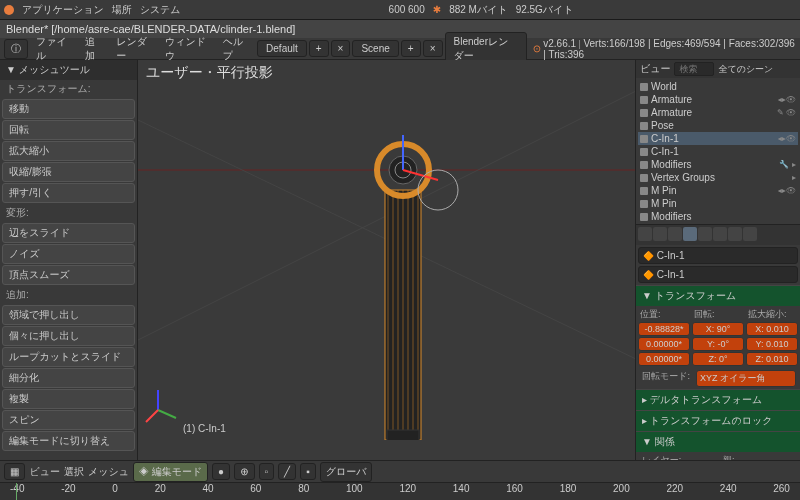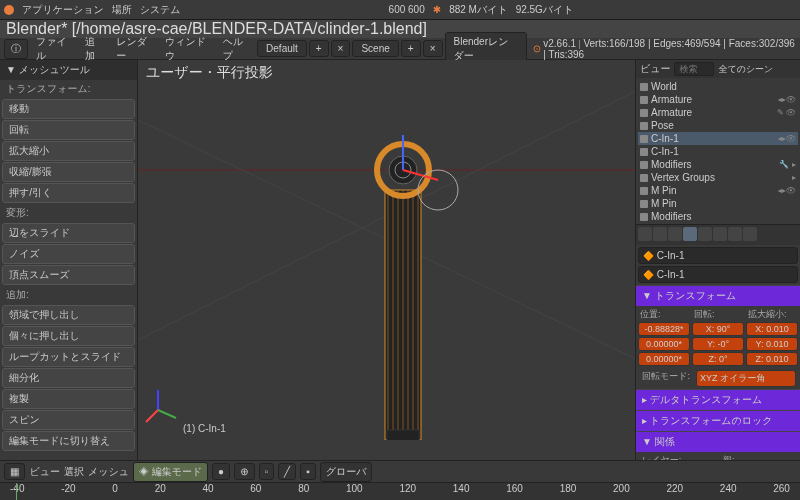--- a/index.html
+++ b/index.html
@@ -1,19 +1,19 @@
 <!DOCTYPE html>
 <html><head>
 <meta charset="utf-8">
 <style>
 *{margin:0;padding:0;box-sizing:border-box;font-family:sans-serif;font-size:10px;color:#ccc}
 body{background:#2a2a2a;width:800px;height:500px;overflow:hidden;position:relative}
 .topbar{height:20px;background:#3a3a3a;display:flex;align-items:center;padding:0 4px;gap:8px;border-bottom:1px solid #1a1a1a}
 .topbar span{font-size:10px}
-.titlebar{height:18px;background:#444;display:flex;align-items:center;padding:0 6px;font-size:16px;color:#ddd}
+.titlebar{height:18px;background:#444;display:flex;align-items:center;padding:0 6px;font-size:11px;color:#ddd}
 .menubar{height:22px;background:#393939;display:flex;align-items:center;padding:0 4px;gap:2px;border-bottom:1px solid #222}
 .menubar .btn{padding:2px 6px;background:#333;border:1px solid #222;border-radius:3px;font-size:10px}
 .menubar .menuitem{padding:2px 6px;font-size:10px}
 .menubar .dropdown{background:#333;border:1px solid #222;border-radius:3px;padding:2px 8px;display:flex;align-items:center;gap:4px}
 .main{display:flex;height:400px}
 .leftpanel{width:138px;background:#393939;border-right:1px solid #222;overflow:hidden}
 .leftpanel .header{background:#2e2e2e;padding:3px 6px;font-size:10px}
 .leftpanel .section{padding:2px 6px;font-size:10px;color:#aaa}
 .leftpanel .tool{padding:2px 6px;margin:1px 2px;background:#444;border:1px solid #555;border-radius:3px;font-size:10px}
 .viewport{flex:1;background:#3a3a3a;position:relative;overflow:hidden}
@@ -26,21 +26,21 @@
 .outliner .tree .item{padding:1px 2px;display:flex;align-items:center;gap:3px}
 .outliner .tree .item.sel{background:#4a5a6a}
 .outliner .indent1{padding-left:12px}
 .outliner .indent2{padding-left:22px}
 .outliner .ico{display:inline-block;width:8px;height:8px;background:#888;border-radius:1px}
 .outliner .icons{margin-left:auto;display:flex;gap:2px;font-size:8px;color:#888}
 .props{flex:1;overflow:hidden}
 .props .tabs{height:20px;display:flex;gap:1px;padding:2px;background:#333}
 .props .tabs .tab{width:14px;height:14px;background:#444;border-radius:2px}
 .props .field{background:#2a2a2a;border:1px solid #222;border-radius:3px;padding:2px 4px;margin:2px;font-size:9px}
-.props .section{padding:3px 6px;font-size:10px;background:#6d28d9;border-top:1px solid #444}
+.props .section{padding:3px 6px;font-size:10px;background:#14532d;border-top:1px solid #444}
 .props .grid3{display:flex;gap:2px;padding:2px}
 .props .grid3 .col{flex:1;display:flex;flex-direction:column;gap:1px}
 .props .lbl{font-size:9px;color:#aaa;padding:0 2px}
 .props .num{background:#c2410c;border:1px solid #333;border-radius:3px;padding:1px 3px;font-size:9px;text-align:center}
 .bottombar{height:22px;background:#393939;display:flex;align-items:center;padding:0 4px;gap:4px;border-top:1px solid #222}
 .bottombar .btn{padding:2px 5px;background:#333;border:1px solid #222;border-radius:3px;font-size:10px}
 .timeline{height:18px;background:#333;position:relative;border-top:1px solid #222}
 .timeline .marks{display:flex;justify-content:space-between;padding:0 10px;font-size:8px;color:#888}
 .timeline .cursor{position:absolute;top:0;bottom:0;width:1px;background:#6a6;left:2%}
 .dot{width:10px;height:10px;border-radius:50%;background:#e87d3e}

